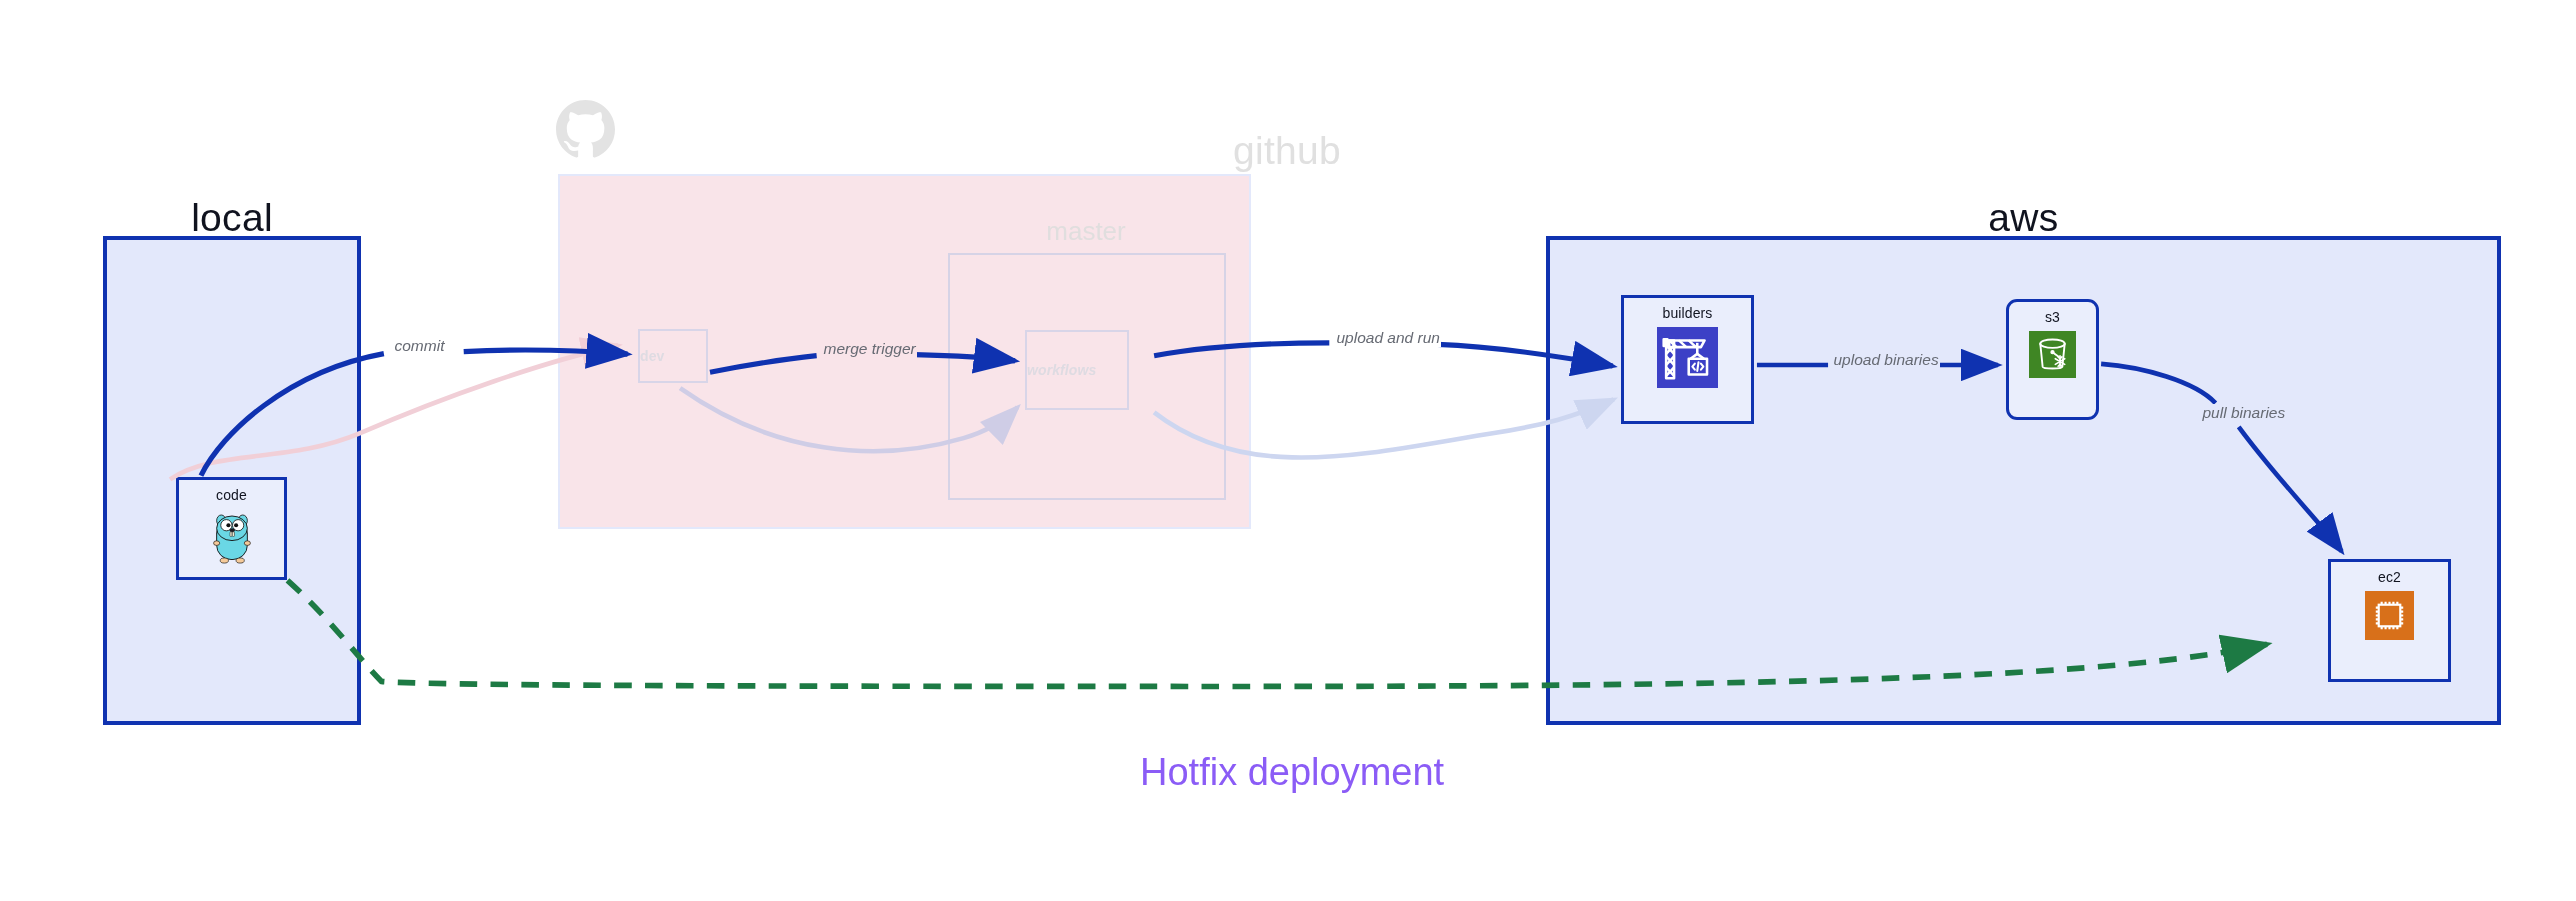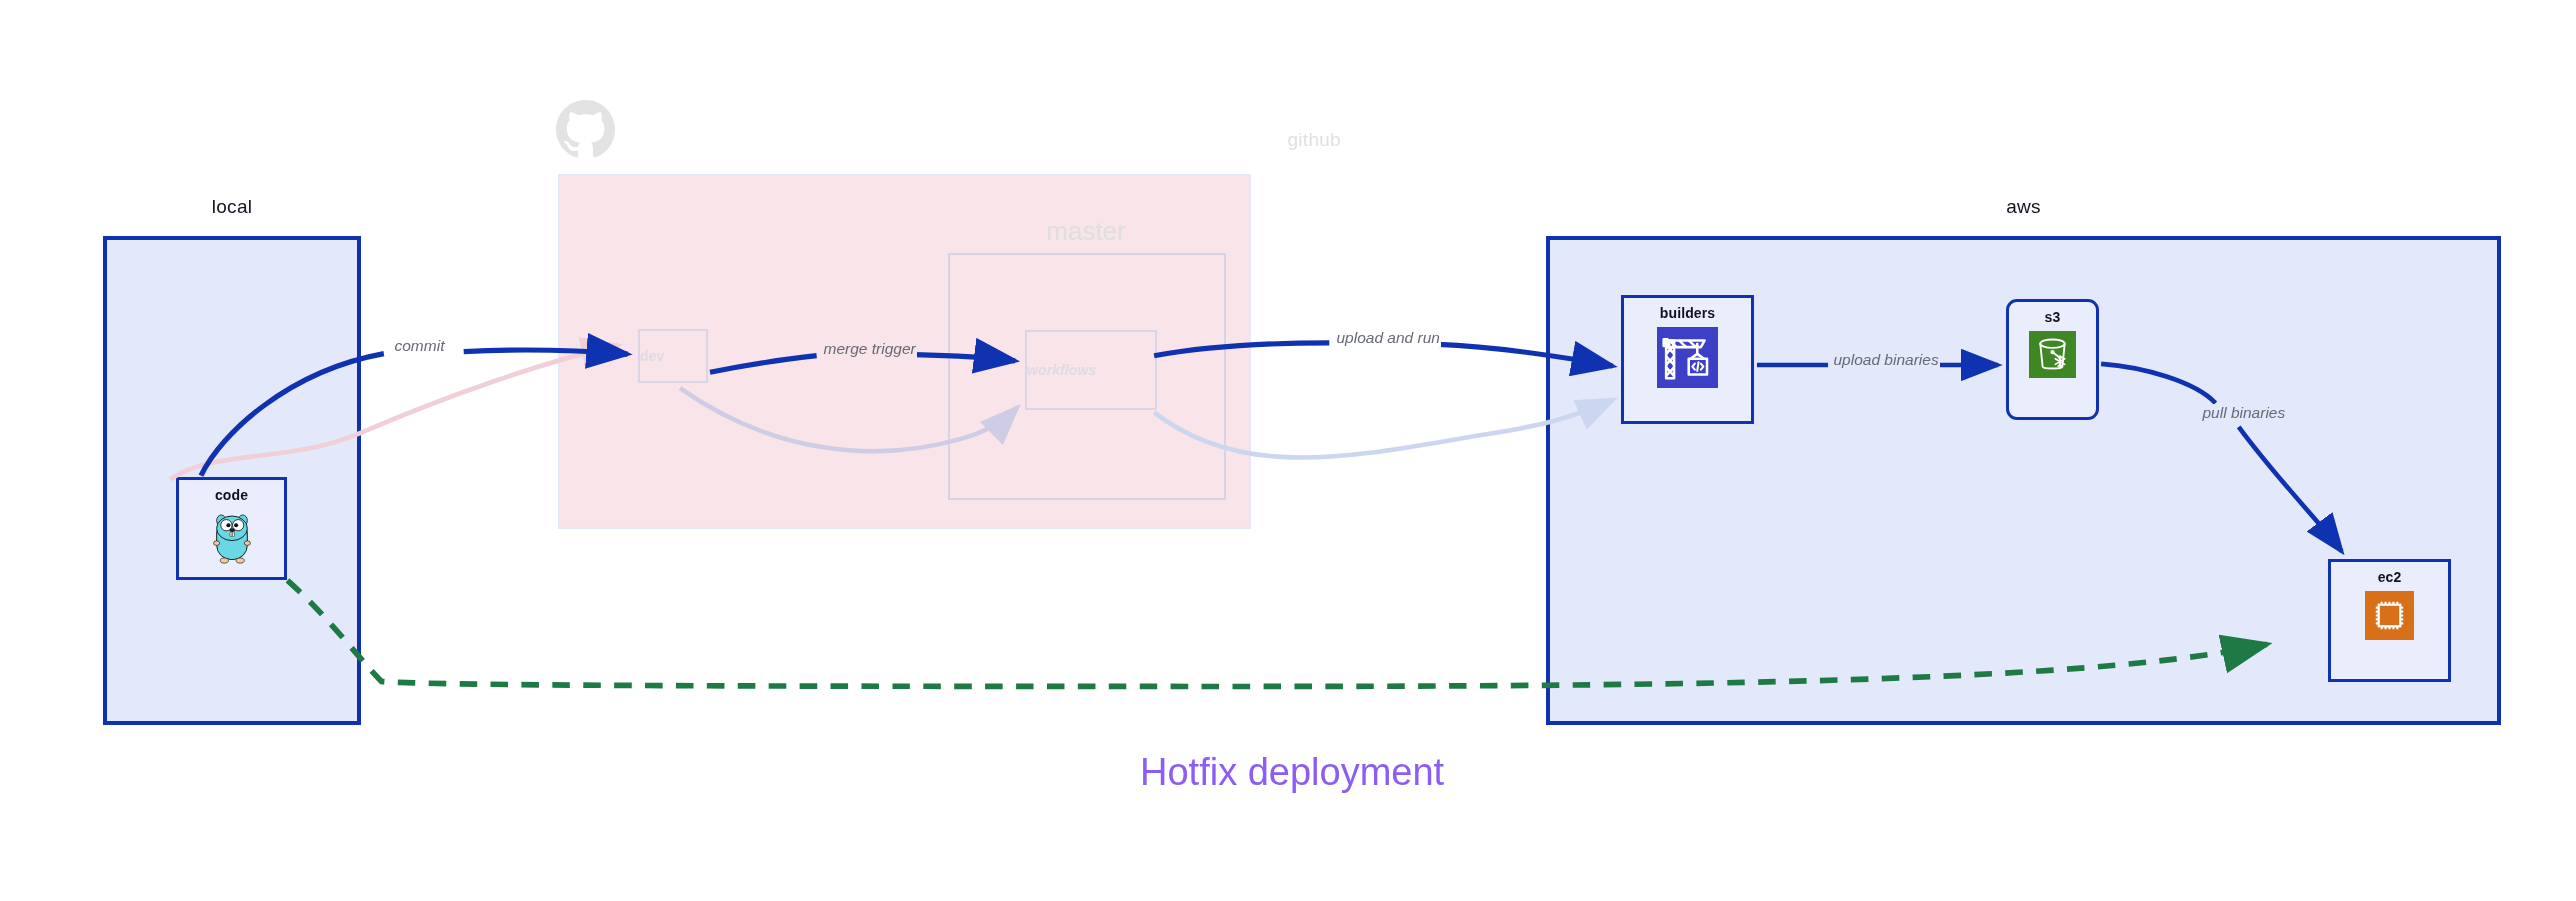--- a/index.html
+++ b/index.html
@@ -7,38 +7,38 @@
   body{
     font-family:"Liberation Sans", sans-serif;
     width:2604px;height:902px;overflow:hidden;
   }
   #stage{position:relative;width:2604px;height:902px;background:#fff;}
 
   
   .cluster{position:absolute;box-sizing:border-box;}
   .cluster-label{
     position:absolute;text-align:center;white-space:nowrap;
-    font-size:19px;font-weight:400;letter-spacing:0.3px;
+    font-size:39px;font-weight:400;letter-spacing:0.3px;
   }
   .cluster-local{background:#e3e8fb;border:4.1px solid #0f32b0;}
   .cluster-aws{background:#e3e8fb;border:4.1px solid #0f32b0;}
   .cluster-github{background:#f9e4e9;border:2.1px solid #e3e8fb;}
   .label-dark{color:#10131f;}
   .label-faded{color:#e0e0e0;}
 
   .subcluster{position:absolute;box-sizing:border-box;
     border:2.1px solid #d6d3e6;background:transparent;}
   .subcluster-label{position:absolute;font-size:26px;color:#e0dede;
     white-space:nowrap;text-align:center;}
 
   
   .node{position:absolute;box-sizing:border-box;background:#eaeefc;
     border:3.6px solid #0f32b0;display:flex;flex-direction:column;
     align-items:center;}
-  .node-title{font-size:14px;font-weight:bold;color:#10131f;
+  .node-title{font-size:14px;font-weight:normal;color:#10131f;
     margin-top:7.2px;letter-spacing:0.1px;white-space:nowrap;}
   .node-icon{margin-top:6.2px;line-height:0;}
 
   .node-ghost{position:absolute;box-sizing:border-box;
     border:2.1px solid #d8d5e8;background:transparent;
     display:flex;align-items:center;justify-content:flex-start;}
   .node-ghost .node-title{font-size:14px;font-weight:bold;color:#dedbe2;margin:0;}
 
   
   .edge-label{position:absolute;font-size:15.5px;font-style:italic;
@@ -78,21 +78,21 @@
 
   <div class="cluster cluster-github" style="left:558px;top:174px;width:693px;height:355px;"></div>
 
   <div class="subcluster-label" style="left:947px;top:216px;width:278px;">master</div>
   <div class="subcluster" style="left:948px;top:253px;width:278px;height:247px;"></div>
 
   <div class="node-ghost" style="left:638px;top:329px;width:70px;height:54px;">
     <span class="node-title">dev</span>
   </div>
 
-  <div class="node-ghost" style="left:1025px;top:330px;width:132px;height:80px;font-style:italic;">
+  <div class="node-ghost" style="left:1025px;top:330px;width:104px;height:80px;font-style:italic;">
     <span class="node-title">workflows</span>
   </div>
 
   <div class="cluster-label label-dark" style="left:1546px;top:196px;width:955px;">aws</div>
   <div class="cluster cluster-aws" style="left:1546px;top:236px;width:955px;height:489px;"></div>
 
   <div class="node" style="left:176px;top:477px;width:111px;height:103px;">
     <span class="node-title">code</span>
     <span class="node-icon">
       <svg width="44" height="57" viewBox="0 0 86 110">

